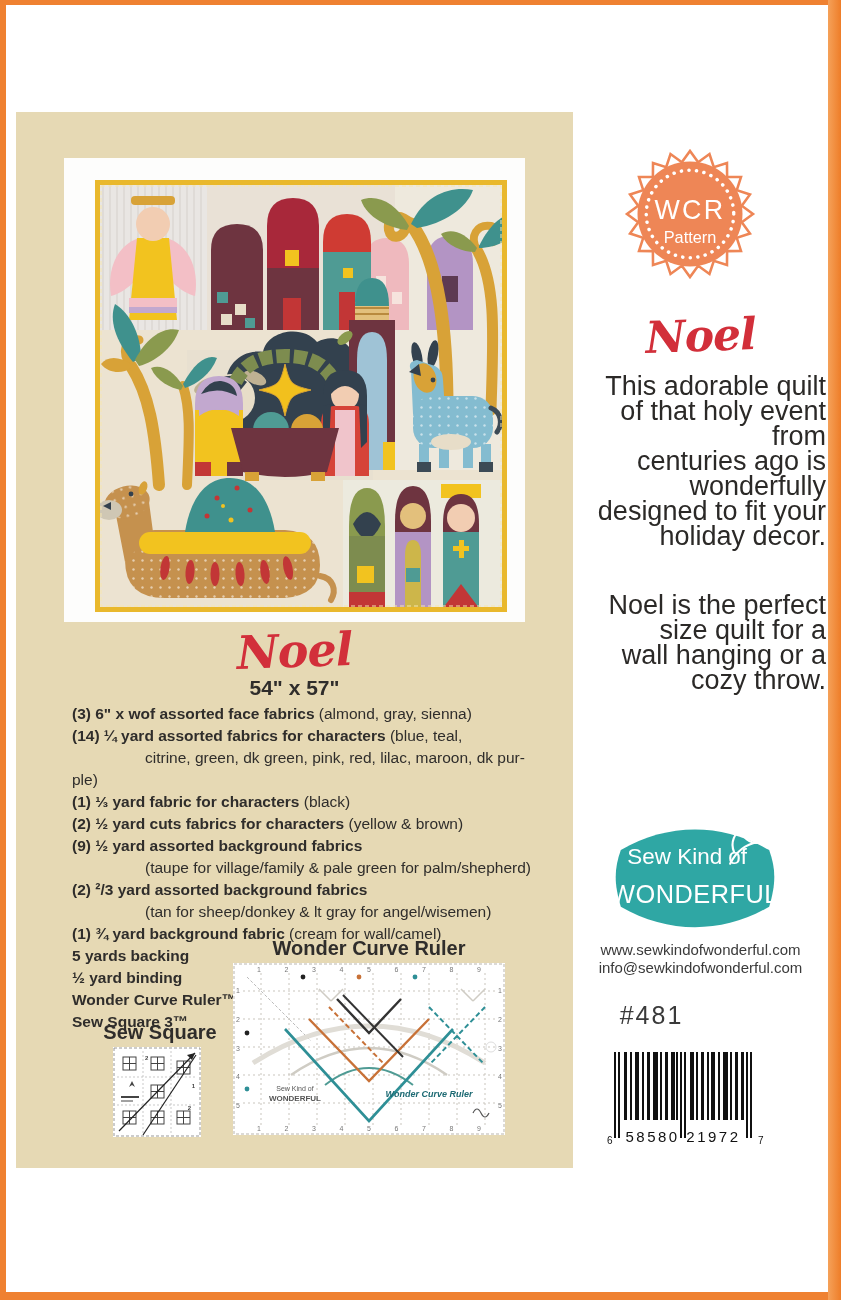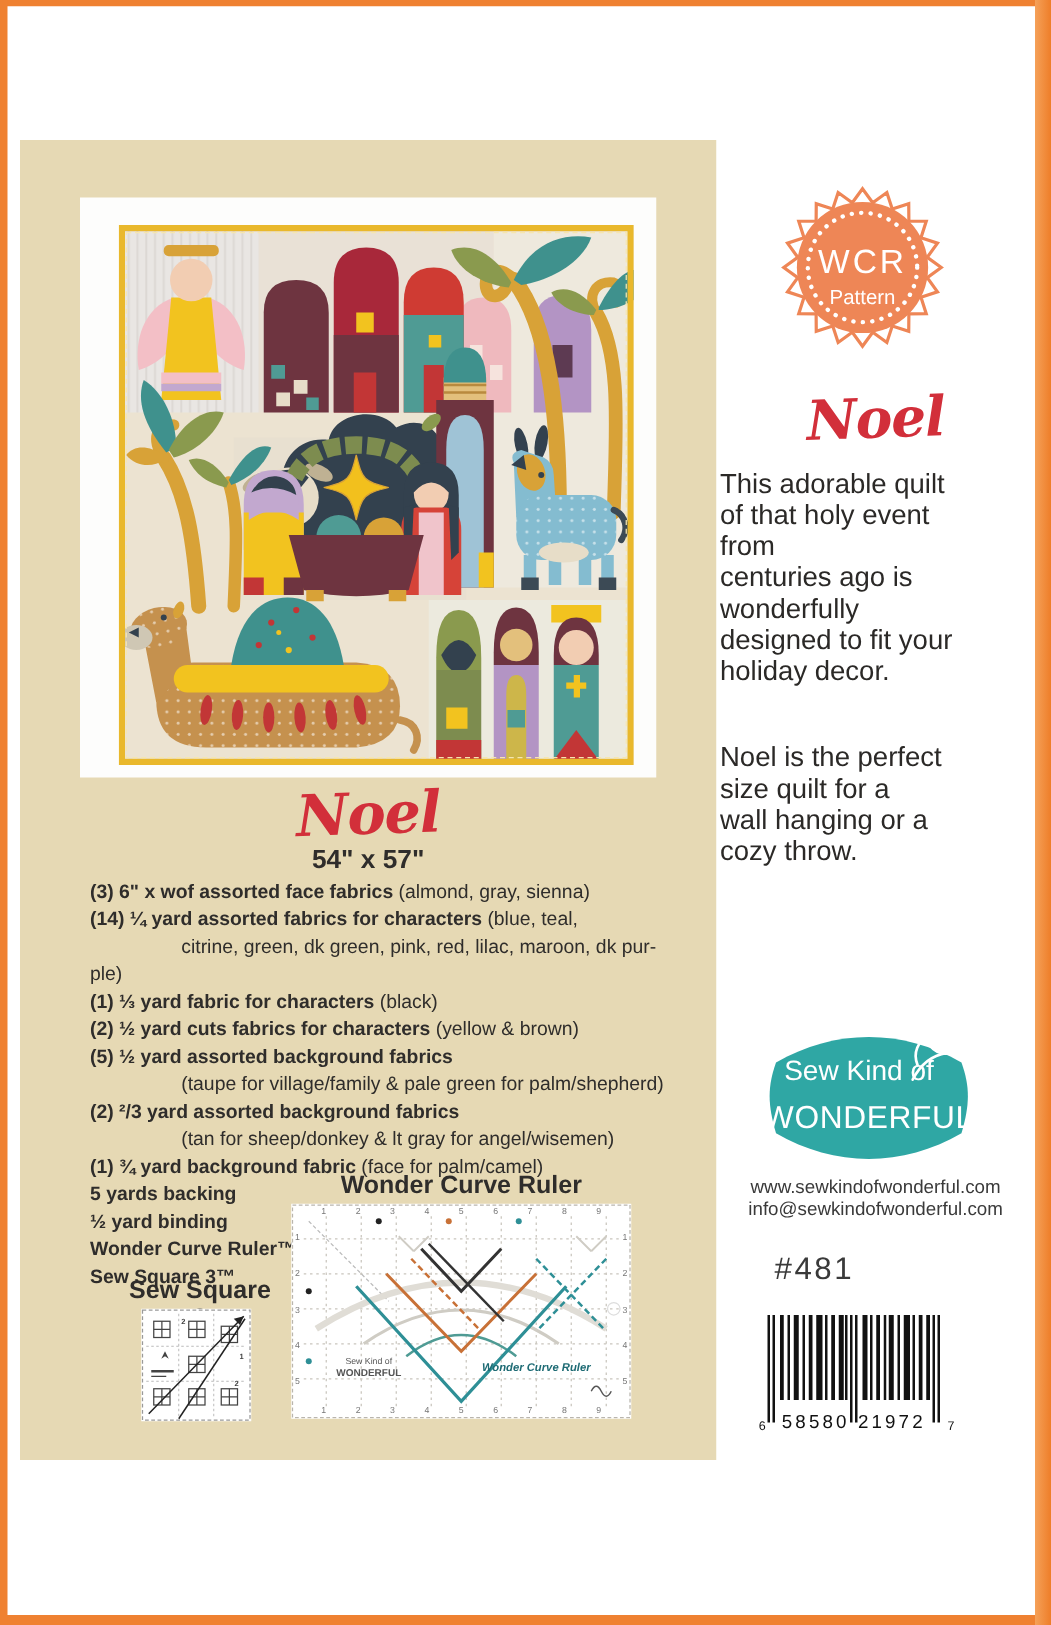--- a/index.html
+++ b/index.html
@@ -37,21 +37,21 @@
   .t-top{top:3px;left:24px;right:24px;}
   .t-bottom{bottom:3px;left:24px;right:24px;}
   .t-left{left:3px;top:24px;bottom:26px;flex-direction:column;}
   .t-right{right:3px;top:24px;bottom:26px;flex-direction:column;}
   .ss3-t{position:absolute;color:#444;font-size:6px;font-weight:bold;}
   .ss3-t1{top:8px;left:32px;} .ss3-t2{top:36px;right:6px;} .ss3-t3{bottom:26px;right:10px;}
   
   .right-col{position:absolute;left:573px;top:0;width:255px;height:100%;background:#fff;}
   .badge{position:absolute;left:620px;top:141px;width:140px;height:146px;}
   .noel-right{position:absolute;left:573px;top:310px;width:255px;text-align:center;font-size:44px;}
-  .para{position:absolute;left:576px;width:250px;text-align:left;font-size:22px;
+  .para{position:absolute;left:576px;width:250px;text-align:right;font-size:27px;
         line-height:25px;font-weight:500;color:#2b2927;white-space:pre-line;}
   .para1{top:374px;} .para2{top:593px;}
   .logo{position:absolute;left:606px;top:813px;width:178px;height:122px;}
   .url-line{position:absolute;left:573px;width:255px;text-align:center;font-size:15px;
             color:#3a3a3a;}
   .url1{top:941px;} .url2{top:959px;}
   .item-number{position:absolute;left:547px;top:1001px;width:209px;text-align:center;
                font-size:25px;letter-spacing:2px;color:#3a3a3a;}
   .barcode{position:absolute;left:602px;top:1052px;width:170px;height:96px;}
 </style>
@@ -261,25 +261,25 @@
   <div class="quilt-title script-title">Noel</div>
   <div class="size-label">54" x 57"</div>
 
   <div class="reqs">
     <div class="req-row"><span class="b">(3) 6" x wof assorted face fabrics</span><span class="n"> (almond, gray, sienna)</span></div>
     <div class="req-row"><span class="b">(14) ¼ yard assorted fabrics for characters</span><span class="n"> (blue, teal,</span></div>
     <div class="req-row ind"><span class="n">citrine, green, dk green, pink, red, lilac, maroon, dk pur-</span></div>
     <div class="req-row"><span class="n">ple)</span></div>
     <div class="req-row"><span class="b">(1) ⅓ yard fabric for characters</span><span class="n"> (black)</span></div>
     <div class="req-row"><span class="b">(2) ½ yard cuts fabrics for characters</span><span class="n"> (yellow &amp; brown)</span></div>
-    <div class="req-row"><span class="b">(5) ½ yard assorted background fabrics</span></div>
+    <div class="req-row"><span class="b">(9) ½ yard assorted background fabrics</span></div>
     <div class="req-row ind"><span class="n">(taupe for village/family &amp; pale green for palm/shepherd)</span></div>
     <div class="req-row"><span class="b">(2) ²/3 yard assorted background fabrics</span></div>
     <div class="req-row ind"><span class="n">(tan for sheep/donkey &amp; lt gray for angel/wisemen)</span></div>
-    <div class="req-row"><span class="b">(1) ¾ yard background fabric</span><span class="n"> (face for palm/camel)</span></div>
+    <div class="req-row"><span class="b">(1) ¾ yard background fabric</span><span class="n"> (cream for wall/camel)</span></div>
     <div class="req-row"><span class="b">5 yards backing</span></div>
     <div class="req-row"><span class="b">½ yard binding</span></div>
     <div class="req-row"><span class="b">Wonder Curve Ruler™</span></div>
     <div class="req-row"><span class="b">Sew Square 3™</span></div>
   </div>
 
   <div class="wcr-heading">Wonder Curve Ruler</div>
 
   <div class="wcr-wrap">
     <svg width="272" height="172" viewBox="0 0 272 172">

